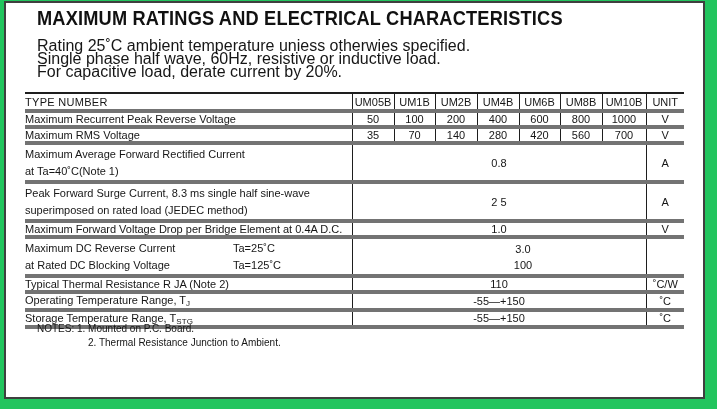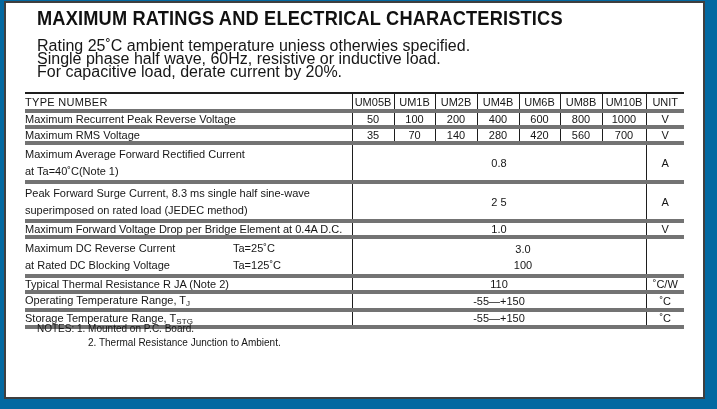--- a/index.html
+++ b/index.html
@@ -1,16 +1,16 @@
 <!DOCTYPE html>
 <html><head>
 <meta charset="utf-8">
 <style>
   html,body{margin:0;padding:0;background:#ffffff;}
-  .stage{position:relative;width:717px;height:409px;background:#0369a1;
+  .stage{position:relative;width:717px;height:409px;background:#22c55e;
          font-family:"Liberation Sans",sans-serif;color:#1b1b1b;overflow:hidden;}
   .frame{position:absolute;left:4px;top:1px;width:701px;height:398px;
          border:2px solid #3f3f3f;box-sizing:border-box;background:#ffffff;}
   .title{position:absolute;left:37px;top:7px;margin:0;font-size:20px;font-weight:bold;
          white-space:nowrap;color:#111;}
   .title span{display:inline-block;transform:scaleX(0.91);transform-origin:left center;letter-spacing:0.2px;}
   .conds{position:absolute;left:37px;top:39px;font-size:16px;line-height:13px;color:#161616;}
   table.ratings{position:absolute;left:25px;top:92px;width:659px;border-collapse:collapse;
                 table-layout:fixed;border-top:2px solid #1e1e1e;}
   table.ratings td{padding:0;font-size:11px;color:#161616;vertical-align:middle;

